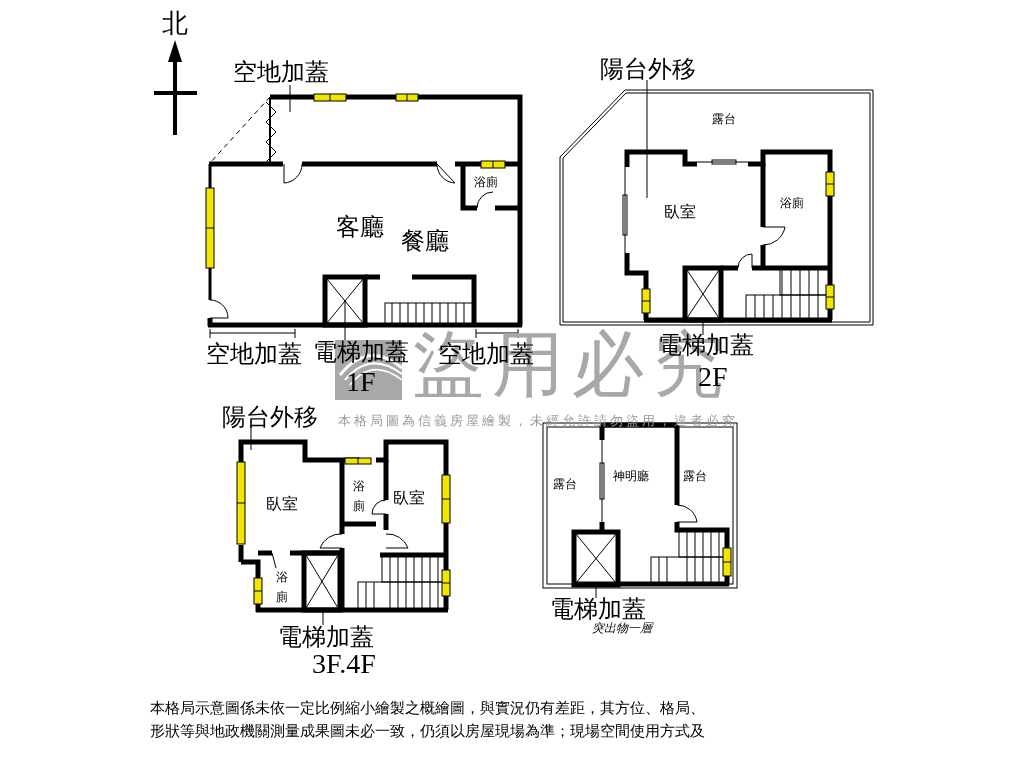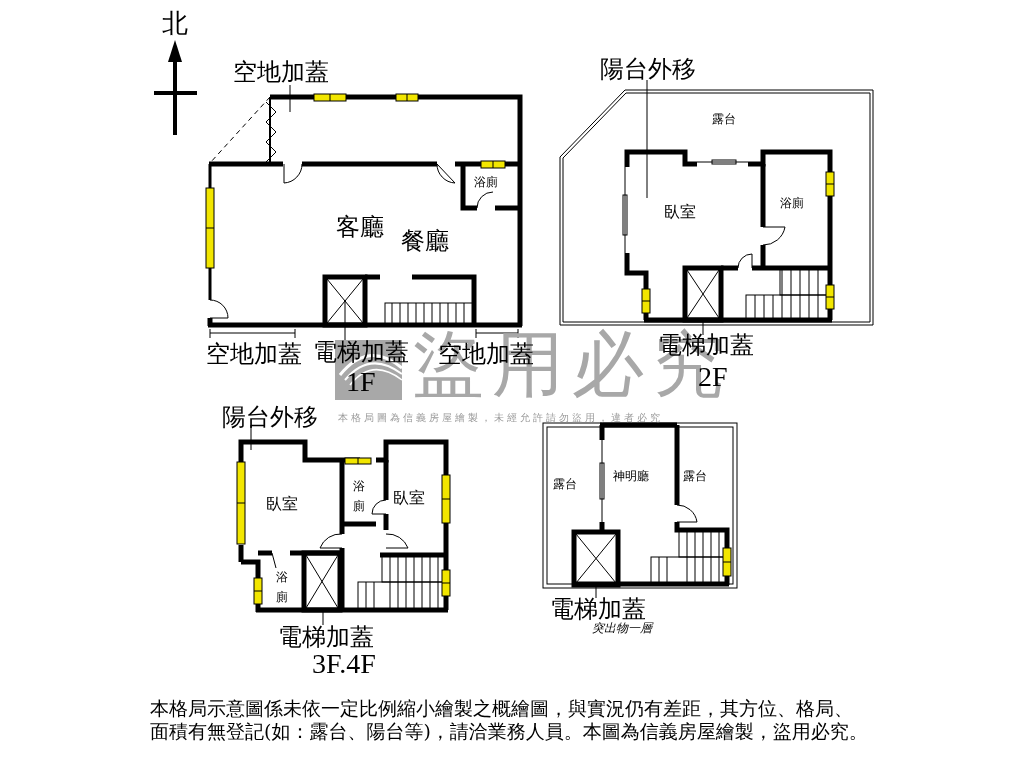--- a/index.html
+++ b/index.html
@@ -5,22 +5,22 @@
   html,body{margin:0;padding:0;background:#fff;}
   body{width:1024px;height:768px;position:relative;overflow:hidden;font-family:"DejaVu Serif","Liberation Serif",serif;color:#000;}
   svg.plan{position:absolute;left:0;top:0;}
   .lbl{position:absolute;white-space:nowrap;line-height:1;}
   .room-lg{font-size:24px;}
   .room-md{font-size:16px;}
   .room-sm{font-size:12px;}
   .note{font-size:24px;font-family:Liberation Serif, serif;}
   .floor{font-size:28px;font-family:"Liberation Serif","DejaVu Serif",serif;}
   .wm-big{font-family:"DejaVu Sans","Liberation Sans",sans-serif;font-size:72px;color:#a8a8a8;letter-spacing:8px;}
-  .wm-small{font-family:Liberation Mono, monospace;font-size:10px;color:#9a9a9a;letter-spacing:3px;}
-  .footer{position:absolute;left:150px;top:697px;width:740px;font-size:19px;line-height:23px;font-family:"DejaVu Serif","Liberation Serif",serif;}
+  .wm-small{font-family:Liberation Serif, serif;font-size:13px;color:#9a9a9a;letter-spacing:3px;}
+  .footer{position:absolute;left:150px;top:697px;width:740px;font-size:15px;line-height:23px;font-family:"DejaVu Serif","Liberation Serif",serif;}
   .footer div{white-space:nowrap;}
 </style>
 </head>
 <body>
 
 <svg class="plan" width="1024" height="768" viewBox="0 0 1024 768">
 
   <g>
     <line x1="175" y1="55" x2="175" y2="135" stroke="#000" stroke-width="4"></line>
     <polygon points="175,40 168,62 182,62" fill="#000"></polygon>
@@ -271,14 +271,14 @@
 <span class="lbl floor" style="left:312px;top:650px;">3F.4F</span>
 
 <span class="lbl room-sm" style="left:553px;top:478px;">露台</span>
 <span class="lbl room-sm" style="left:613px;top:470px;text-align:right;">神明廳</span>
 <span class="lbl room-sm" style="left:683px;top:470px;">露台</span>
 <span class="lbl note" style="left:550px;top:597px;">電梯加蓋</span>
 <span class="lbl room-sm" style="left:592px;top:622px;font-style:italic;">突出物一層</span>
 
 <div class="footer">
   <div>本格局示意圖係未依一定比例縮小繪製之概繪圖，與實況仍有差距，其方位、格局、</div>
-  <div>面積有無登記(如：露台、陽台等)，請洽業務人員。本圖為信義房屋繪製，盜用必究。</div>
+  <div>形狀等與地政機關測量成果圖未必一致，仍須以房屋現場為準；現場空間使用方式及</div>
 </div>
 
 </body></html>

